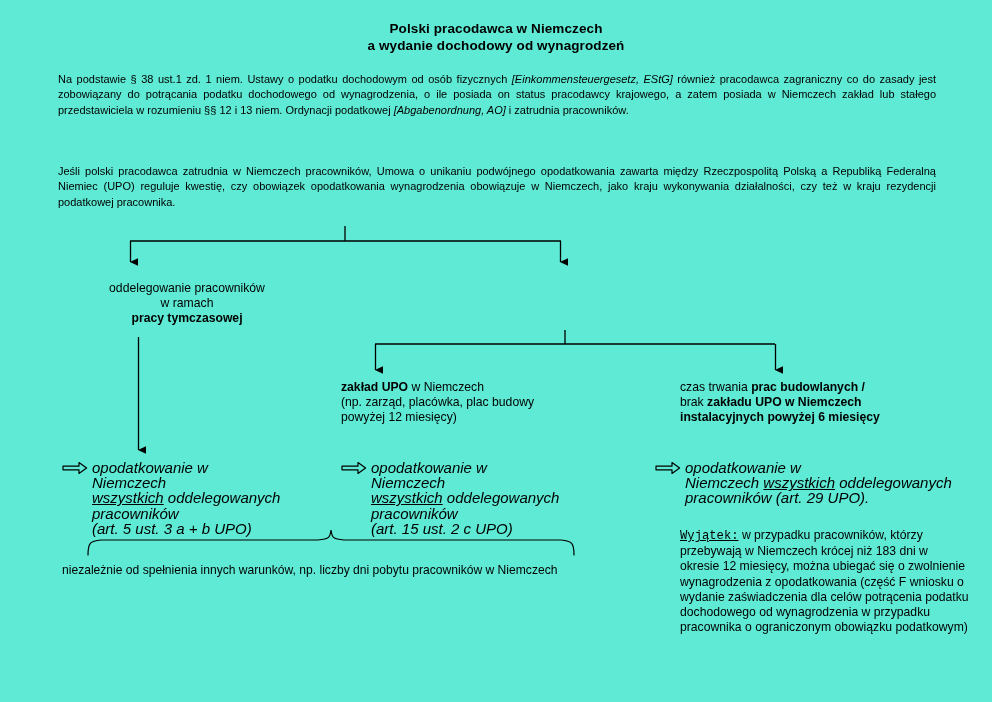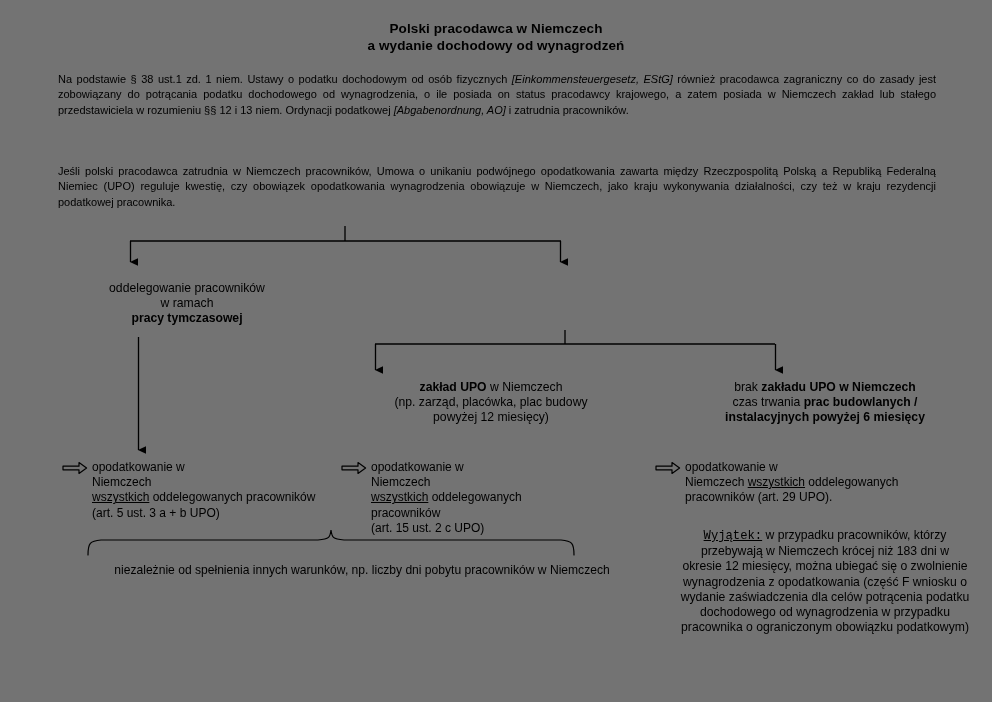--- a/index.html
+++ b/index.html
@@ -10,21 +10,21 @@
   body {
     font-family: "Liberation Sans", sans-serif;
     color: #000000;
     -webkit-font-smoothing: antialiased;
   }
   #page {
     position: relative;
     width: 992px;
     height: 702px;
     overflow: hidden;
-    background: #737373;
+    background: #5eead4;
   }
 
   
   .title {
     position: absolute;
     left: 0;
     top: 20px;
     width: 992px;
     text-align: center;
     font-size: 13.5px;
@@ -56,21 +56,20 @@
     font-size: 12.1px;
     line-height: 15.5px;
   }
   .lead b { font-weight: bold; }
 
   
   .tb {
     position: absolute;
     font-size: 12.2px;
     line-height: 15.2px;
-    text-align: center;
   }
   .tb b { font-weight: bold; }
   .tb u { text-decoration: underline; font-family: Liberation Mono, monospace; }
 
   
   #branch-left {
     left: 62px;
     top: 281px;
     width: 250px;
     text-align: center;
@@ -91,22 +90,23 @@
   }
   #mid-right {
     left: 680px;
     top: 380px;
     width: 290px;
   }
 
   
   .outcome {
     position: absolute;
-    font-size: 12px;
+    font-size: 15px;
     line-height: 15.2px;
+    font-style: italic;
   }
   .outcome .arrow-glyph {
     position: absolute;
     left: 0;
     top: 1px;
     width: 26px;
     height: 14px;
   }
   .outcome .otext {
     margin-left: 30px;
@@ -124,21 +124,21 @@
     width: 290px;
     font-size: 12.2px;
     line-height: 15.2px;
   }
   #exception u { text-decoration: underline; }
 
   #brace-caption {
     left: 62px;
     top: 563px;
     width: 600px;
-    text-align: center;
+    text-align: left;
     font-size: 12.1px;
   }
 
   
   #connectors {
     position: absolute;
     left: 0;
     top: 0;
     width: 992px;
     height: 702px;
@@ -195,22 +195,22 @@
   </div>
 
 
   <div class="tb" id="mid-left">
     <div><b>zakład UPO</b><span> w Niemczech</span></div>
     <div>(np. zarząd, placówka, plac budowy</div>
     <div>powyżej 12 miesięcy)</div>
   </div>
 
   <div class="tb" id="mid-right">
+    <div><span>czas trwania </span><b>prac budowlanych /</b></div>
     <div><span>brak </span><b>zakładu UPO w Niemczech</b></div>
-    <div><span>czas trwania </span><b>prac budowlanych /</b></div>
     <div><b>instalacyjnych powyżej 6 miesięcy</b></div>
   </div>
 
   <div class="outcome" id="out-1">
     <svg class="arrow-glyph" viewBox="0 0 26 14">
       <path d="M1,5.2 L17,5.2 L17,1.6 L24.6,7 L17,12.4 L17,8.8 L1,8.8 Z" fill="none" stroke="#000000" stroke-width="1.2" stroke-linejoin="round"></path>
     </svg>
     <span class="otext">
       <span>opodatkowanie w</span><br>
       <span>Niemczech</span><br>

